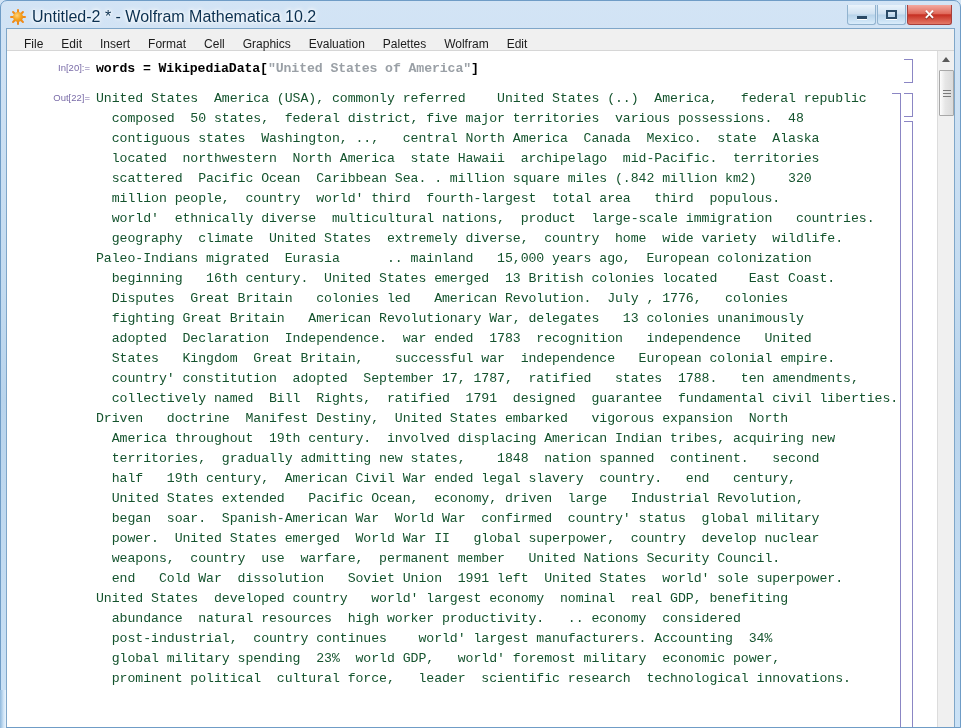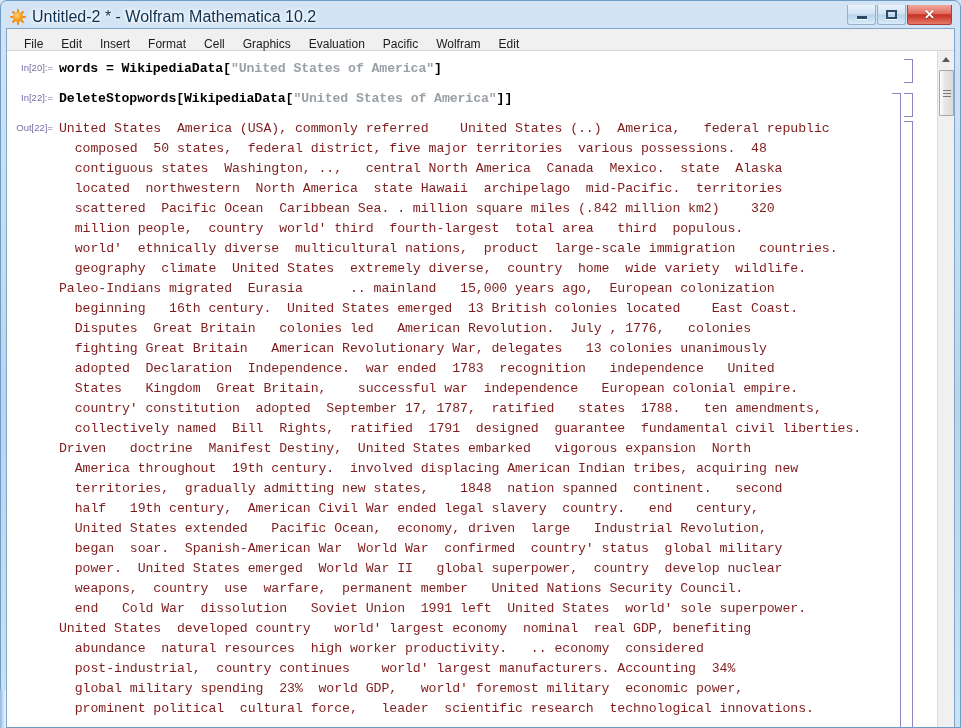--- a/index.html
+++ b/index.html
@@ -143,20 +143,21 @@
     overflow: hidden;
     background: #ffffff;
     padding-top: 8px;
   }
 
   
   .cell {
     position: relative;
     display: flex;
     align-items: flex-start;
+    padding-left: 37px;
   }
   .cell-label {
     width: 52px;
     flex: 0 0 52px;
     text-align: right;
     padding-right: 6px;
     font-family: "Liberation Sans", sans-serif;
     font-size: 9.5px;
     color: #7a6ca8;
     white-space: nowrap;
@@ -169,21 +170,21 @@
     font-size: 13.2px;
     line-height: 20px;
     white-space: pre;
     color: #000000;
   }
   .cell-in .cell-body { font-weight: bold; letter-spacing: -0.1px; }
   .cell-in .str { color: #9aa0a6; font-weight: bold; }
 
   .cell-out .cell-body {
     font-weight: normal;
-    color: #7f1d1d;
+    color: #14532d;
     letter-spacing: -0.05px;
   }
 
   .cell-in { margin-bottom: 10px; }
   .cell-out { margin-top: 10px; }
 
   
   .bracket {
     position: absolute;
     right: 24px;
@@ -276,38 +277,34 @@
   <div id="client">
 
     <div id="menubar">
       <div class="menu-item">File</div>
       <div class="menu-item">Edit</div>
       <div class="menu-item">Insert</div>
       <div class="menu-item">Format</div>
       <div class="menu-item">Cell</div>
       <div class="menu-item">Graphics</div>
       <div class="menu-item">Evaluation</div>
-      <div class="menu-item">Pacific</div>
+      <div class="menu-item">Palettes</div>
       <div class="menu-item">Wolfram</div>
       <div class="menu-item">Edit</div>
     </div>
 
     <div id="notebook-wrap">
 
       <div id="notebook">
 
         <div class="cell cell-in">
           <div class="cell-label">In[20]:=</div>
           <div class="cell-body"><span>words = WikipediaData[</span><span class="str">"United States of America"</span><span>]</span></div>
         </div>
 
-        <div class="cell cell-in">
-          <div class="cell-label">In[22]:=</div>
-          <div class="cell-body"><span>DeleteStopwords[WikipediaData[</span><span class="str">"United States of America"</span><span>]]</span></div>
-        </div>
 
         <div class="cell cell-out">
           <div class="cell-label">Out[22]=</div>
           <div class="cell-body" id="output-text">United States  America (USA), commonly referred    United States (..)  America,   federal republic
   composed  50 states,  federal district, five major territories  various possessions.  48
   contiguous states  Washington, ..,   central North America  Canada  Mexico.  state  Alaska
   located  northwestern  North America  state Hawaii  archipelago  mid-Pacific.  territories
   scattered  Pacific Ocean  Caribbean Sea. . million square miles (.842 million km2)    320
   million people,  country  world' third  fourth-largest  total area   third  populous.
   world'  ethnically diverse  multicultural nations,  product  large-scale immigration   countries.

